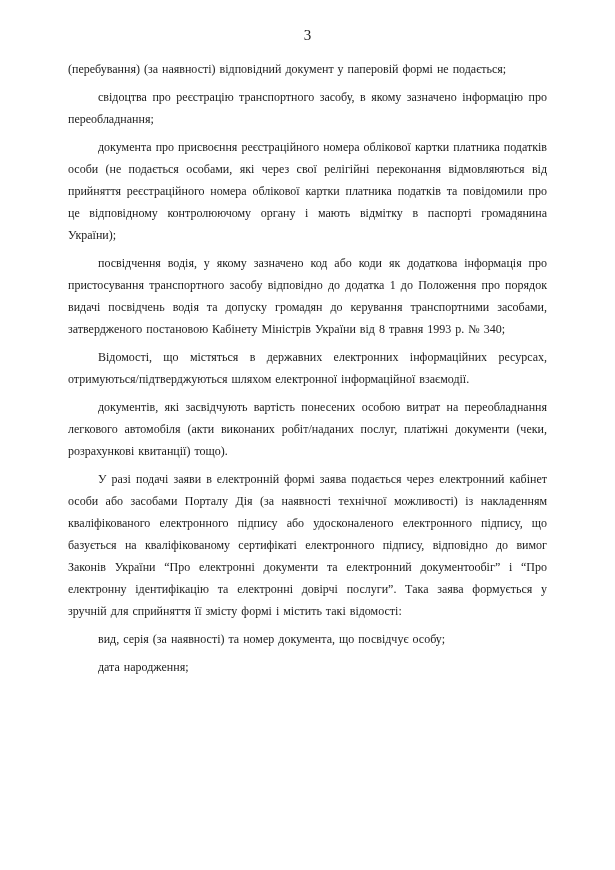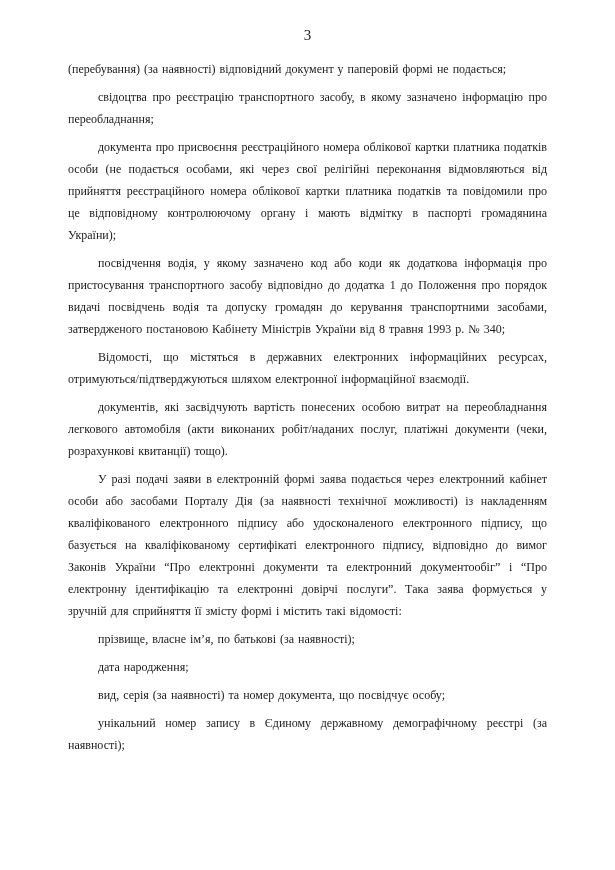--- a/index.html
+++ b/index.html
@@ -44,18 +44,16 @@
   <div class="page-number">3</div>
 
   <div class="body-text">
     <p class="no-indent">(перебування) (за наявності) відповідний документ у паперовій формі не подається;</p>
     <p>свідоцтва про реєстрацію транспортного засобу, в якому зазначено інформацію про переобладнання;</p>
     <p>документа про присвоєння реєстраційного номера облікової картки платника податків особи (не подається особами, які через свої релігійні переконання відмовляються від прийняття реєстраційного номера облікової картки платника податків та повідомили про це відповідному контролюючому органу і мають відмітку в паспорті громадянина України);</p>
     <p>посвідчення водія, у якому зазначено код або коди як додаткова інформація про пристосування транспортного засобу відповідно до додатка 1 до Положення про порядок видачі посвідчень водія та допуску громадян до керування транспортними засобами, затвердженого постановою Кабінету Міністрів України від 8 травня 1993 р. № 340;</p>
     <p>Відомості, що містяться в державних електронних інформаційних ресурсах, отримуються/підтверджуються шляхом електронної інформаційної взаємодії.</p>
     <p>документів, які засвідчують вартість понесених особою витрат на переобладнання легкового автомобіля (акти виконаних робіт/наданих послуг, платіжні документи (чеки, розрахункові квитанції) тощо).</p>
     <p>У разі подачі заяви в електронній формі заява подається через електронний кабінет особи або засобами Порталу Дія (за наявності технічної можливості) із накладенням кваліфікованого електронного підпису або удосконаленого електронного підпису, що базується на кваліфікованому сертифікаті електронного підпису, відповідно до вимог Законів України “Про електронні документи та електронний документообіг” і “Про електронну ідентифікацію та електронні довірчі послуги”. Така заява формується у зручній для сприйняття її змісту формі і містить такі відомості:</p>
-    <p>прізвище, власне ім’я, по батькові (за наявності);</p>
+    <p>вид, серія (за наявності) та номер документа, що посвідчує особу;</p>
     <p>дата народження;</p>
-    <p>вид, серія (за наявності) та номер документа, що посвідчує особу;</p>
-    <p>унікальний номер запису в Єдиному державному демографічному реєстрі (за наявності);</p>
   </div>
 </div>
 
 </body></html>

